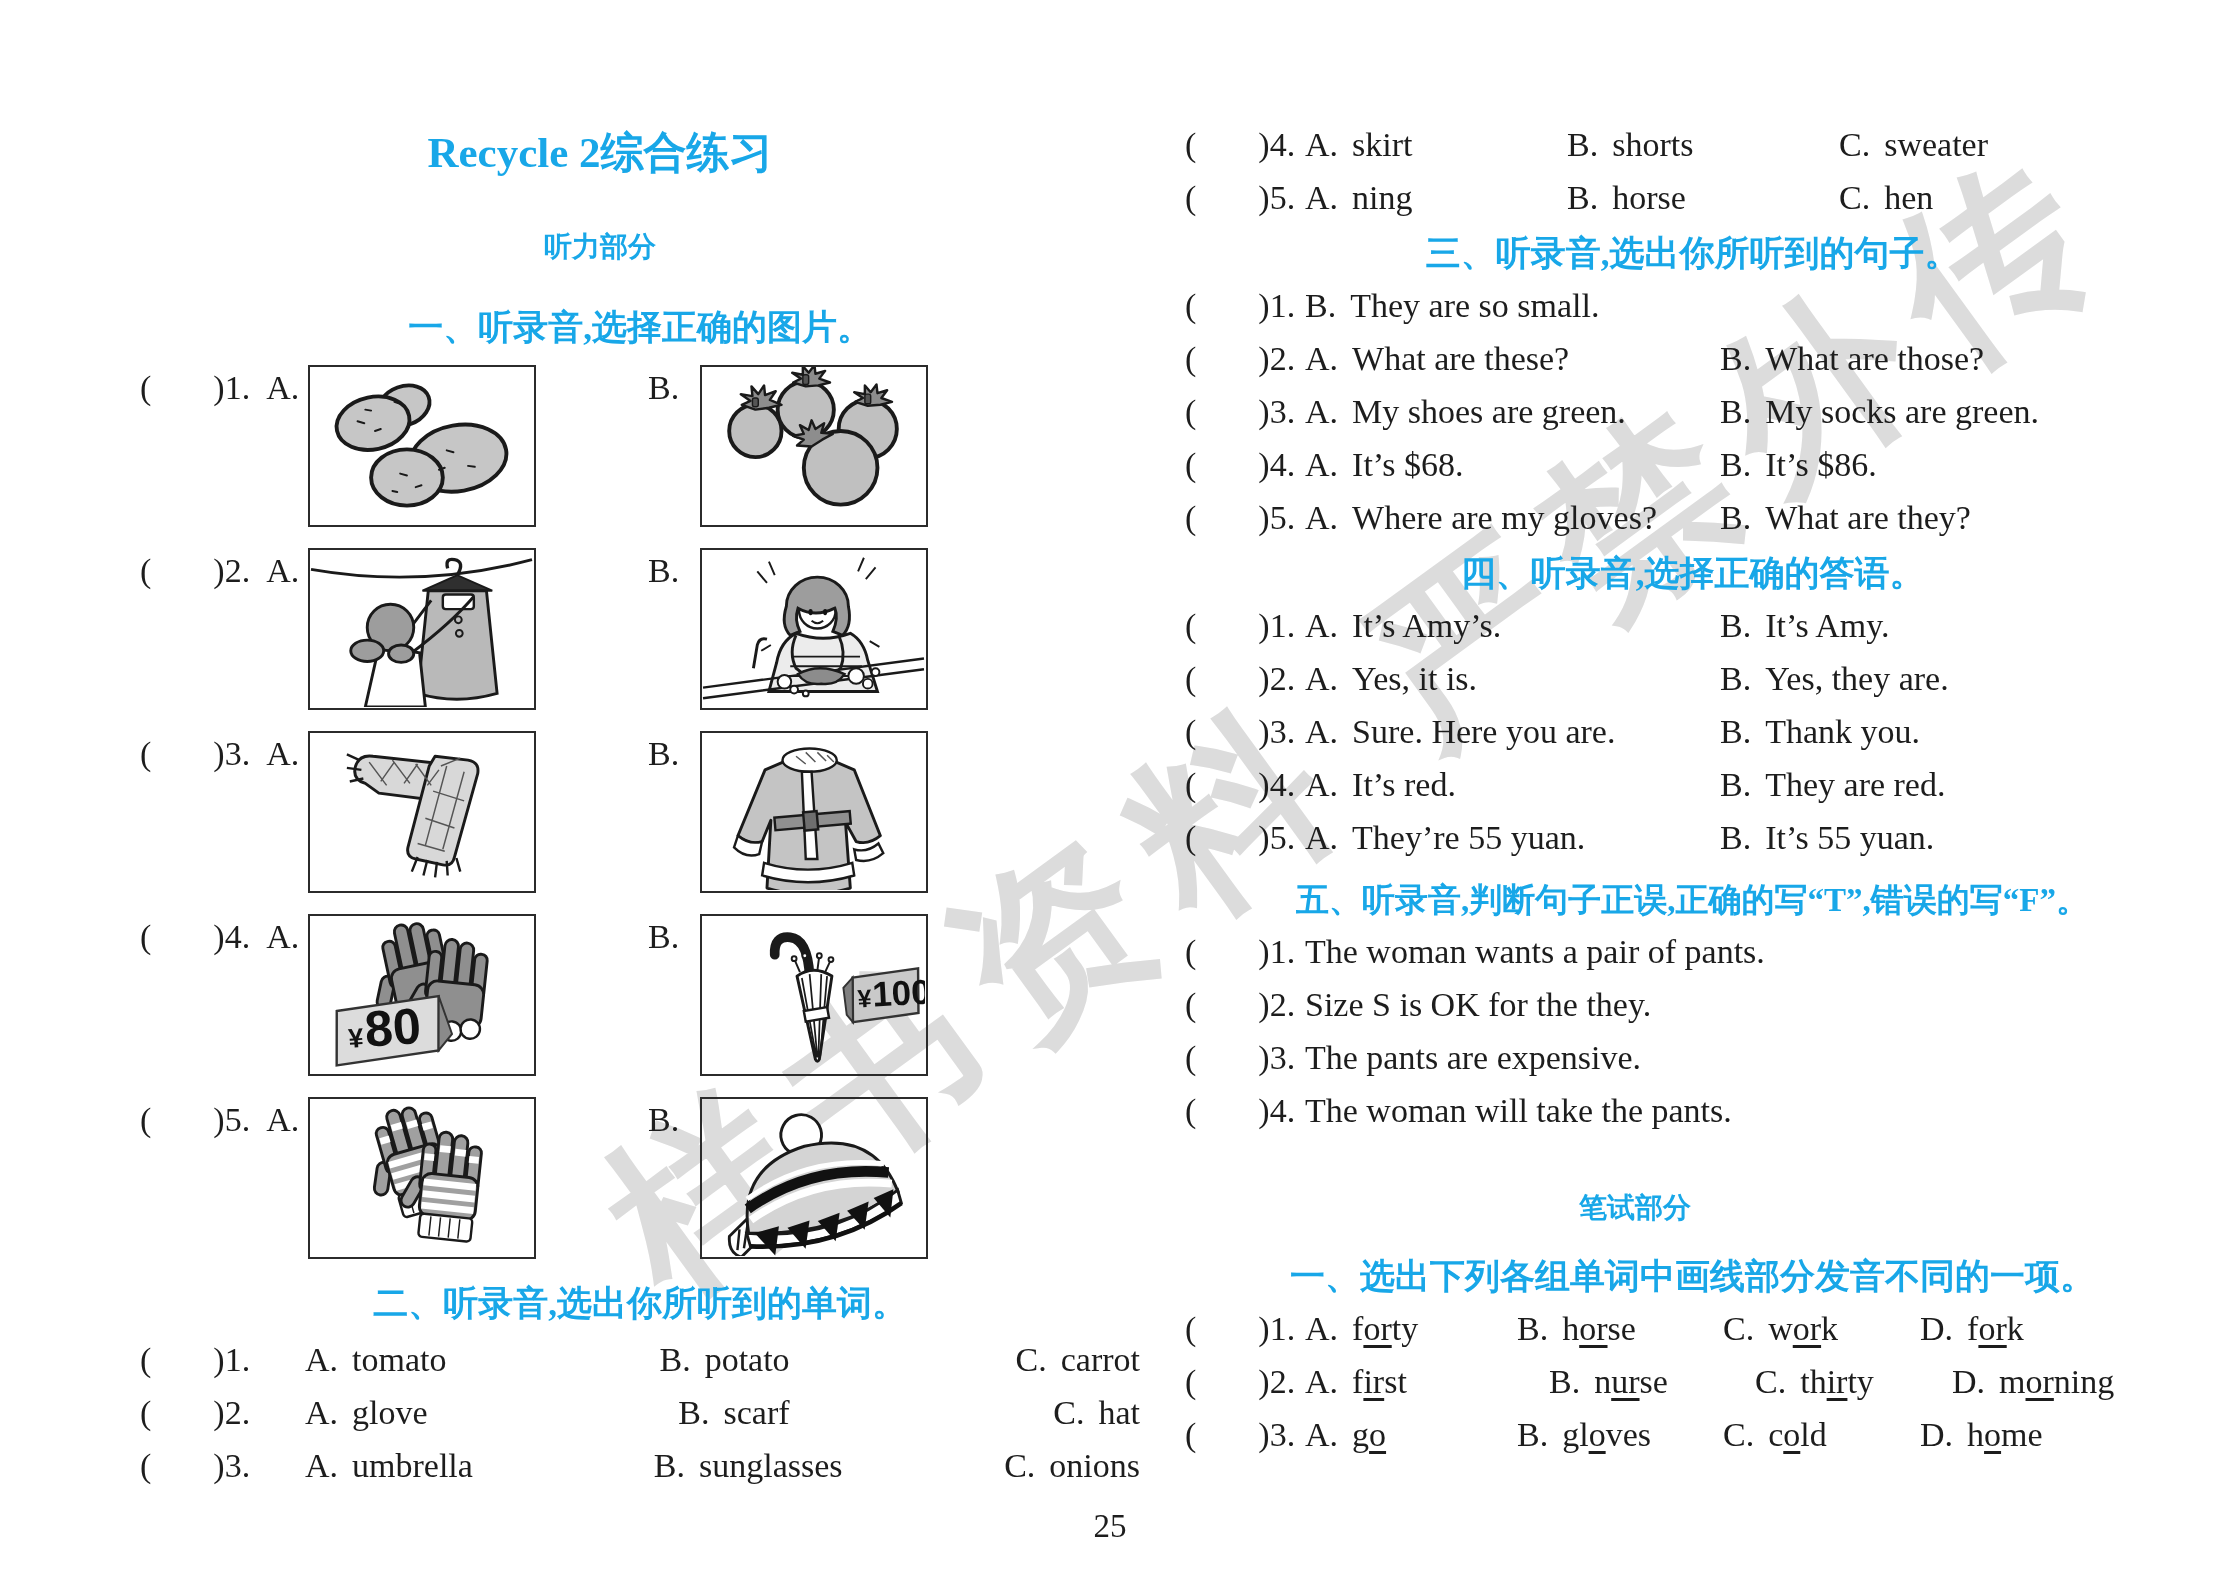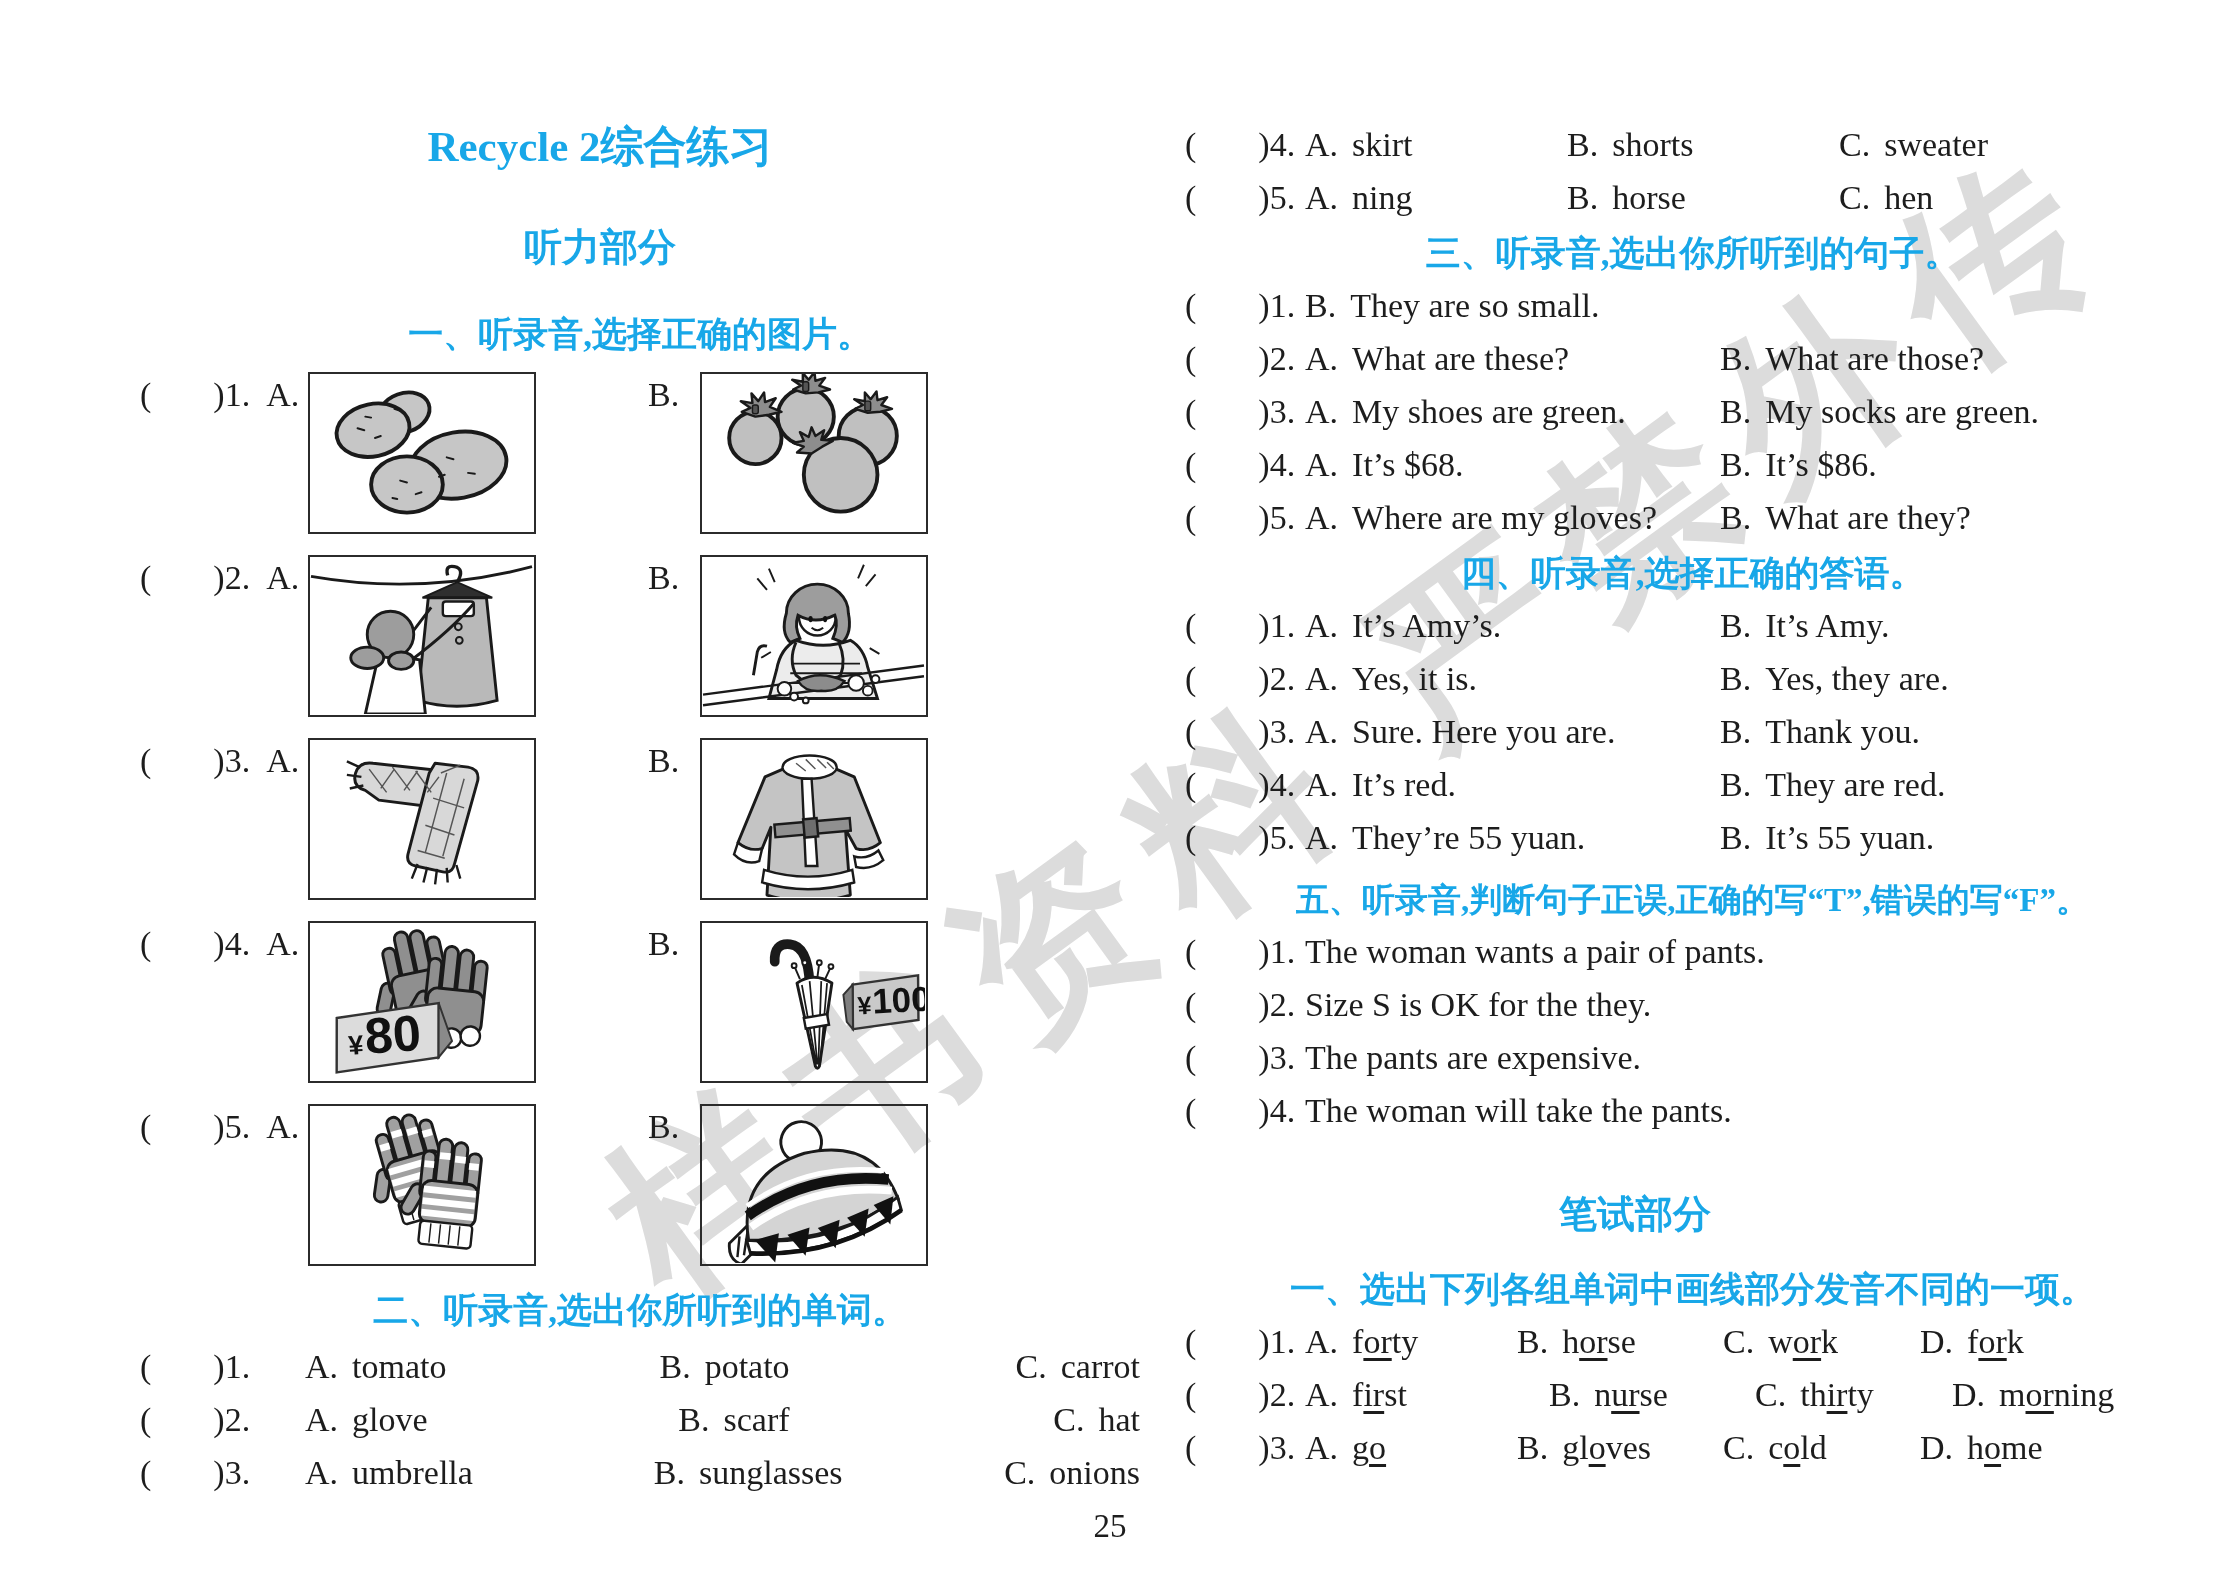--- a/index.html
+++ b/index.html
@@ -4,24 +4,24 @@
 <style>
   html,body{margin:0;padding:0;background:#ffffff;}
   .page{position:relative;width:2220px;height:1571px;background:#fff;overflow:hidden;
         font-family:"Liberation Serif",serif;color:#1d1d1d;}
   .watermark{position:absolute;left:560px;top:1150px;transform:rotate(-36deg);transform-origin:0 0;
         font-family:"Liberation Sans",sans-serif;font-weight:700;font-size:185px;letter-spacing:30px;
         color:#dcdcdc;white-space:pre;z-index:0;}
   .col{position:absolute;top:118px;z-index:1;}
   .col-left{left:140px;width:1000px;}
   .col-right{left:1185px;width:1015px;}
-  .title{width:920px;text-align:center;
+  .title{width:920px;text-align:center;margin-top:6px;
         font-family:"Liberation Serif",serif;font-weight:700;font-size:43px;color:#18a7e8;}
   .part{width:920px;text-align:center;margin-top:46px;
-        font-family:"Liberation Sans",sans-serif;font-weight:700;font-size:38px;color:#18a7e8;}
+        font-family:"Liberation Sans",sans-serif;font-weight:700;font-size:28px;color:#18a7e8;}
   .part.written{width:900px;margin:52px 0 26px 0;}
   .sec-h{font-family:Liberation Serif, serif;font-weight:700;font-size:35px;color:#18a7e8;text-align:center;}
   #h-pics{margin:38px 0 14px 0;}
   #h-words{margin:16px 0 6px 0;}
   .col-right .sec-h{margin:6px 0 2px 0;}
   #h-tf{margin-top:14px;font-size:33px;}
   .row{display:flex;align-items:flex-start;}
   .opt-row{height:53px;line-height:53px;font-size:34px;white-space:nowrap;}
   .pic-row{margin-bottom:21px;}
   .q-label{white-space:pre;font-size:34px;flex:none;}

